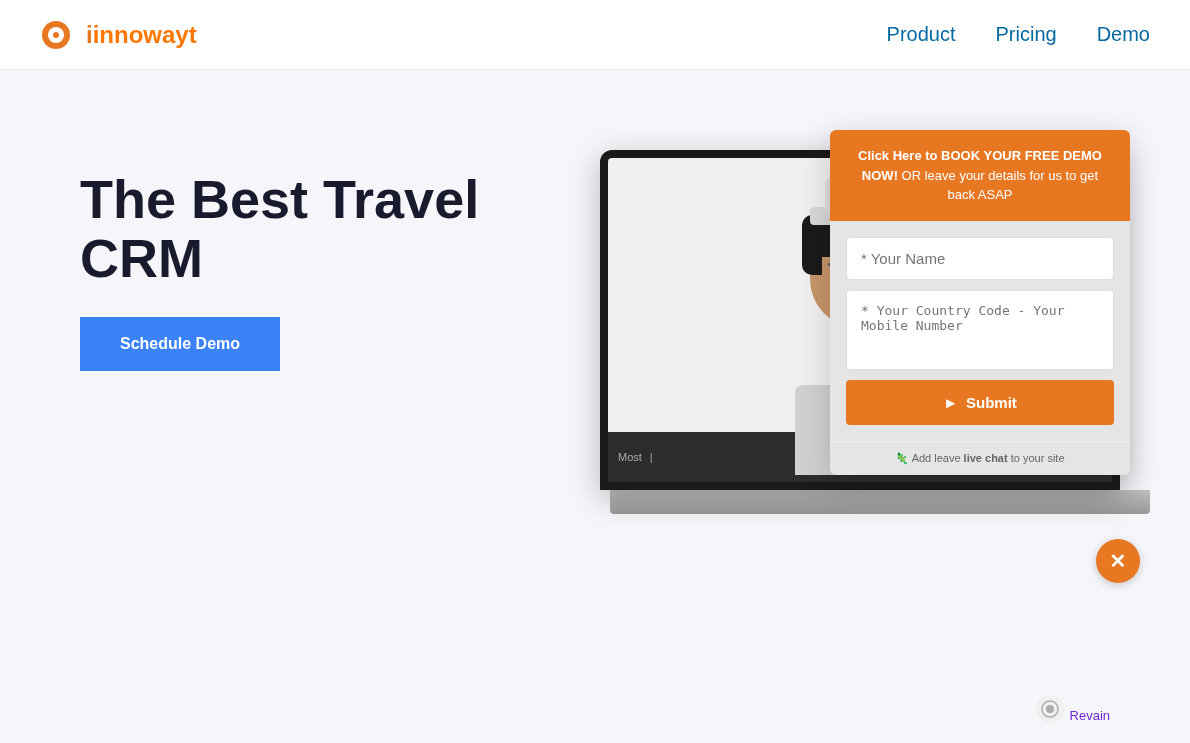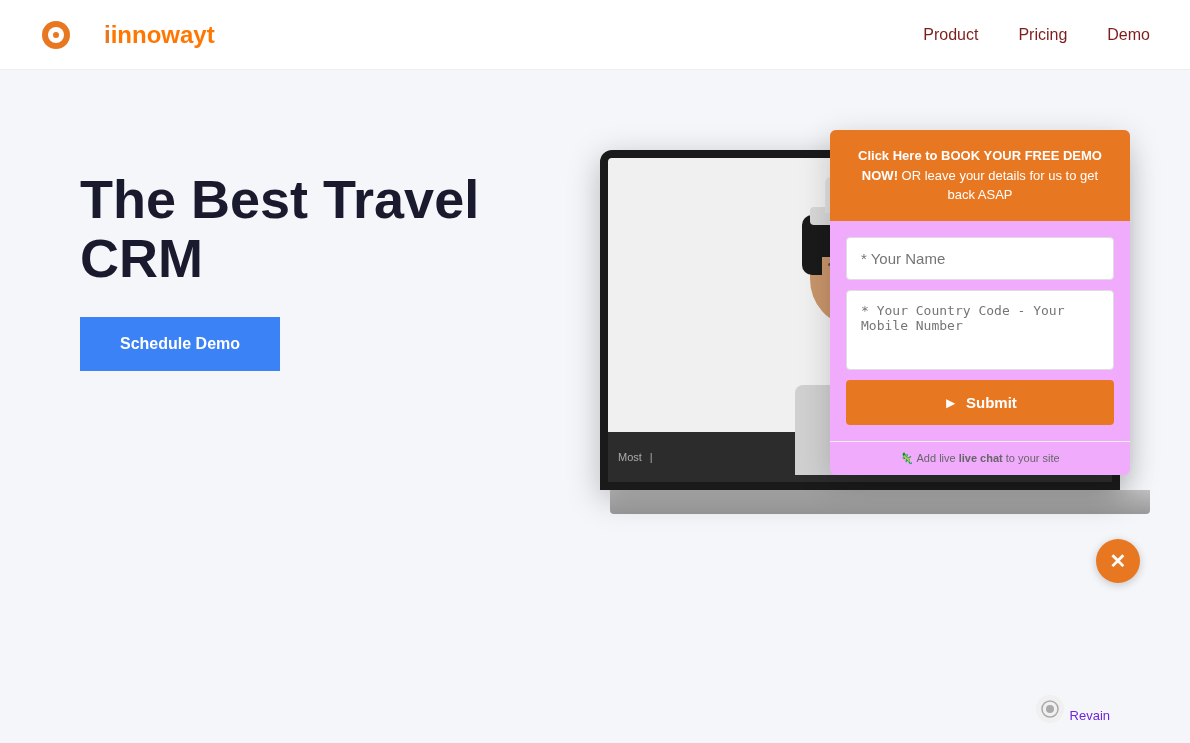--- a/index.html
+++ b/index.html
@@ -20,40 +20,40 @@
       padding: 0 40px;
       height: 70px;
       background: #fff;
       border-bottom: 1px solid #eee;
       position: relative;
       z-index: 10;
     }
     .logo {
       display: flex;
       align-items: center;
-      gap: 20px;
+      gap: 2px;
     }
     .logo-icon {
       width: 44px;
       height: 44px;
     }
     .logo-text {
       font-size: 24px;
       font-weight: 700;
       color: #222;
     }
     .logo-text span { color: #f70; }
     .nav-links {
       display: flex;
       align-items: center;
       gap: 40px;
     }
     .nav-link {
-      font-size: 16px;
-      color: #7f1d1d;
+      font-size: 20px;
+      color: #0369a1;
       cursor: pointer;
       text-decoration: none;
       text-align: right;
     }
     .login-btn {
       background: #e87722;
       color: #fff;
       border: none;
       padding: 12px 36px;
       font-size: 16px;
@@ -169,21 +169,21 @@
       color: #aaa;
       font-size: 11px;
     }
 
     
     .popup {
       position: absolute;
       right: 0px;
       top: 0px;
       width: 300px;
-      background: #f0abfc;
+      background: #e5e5e5;
       border-radius: 6px;
       box-shadow: 0 8px 32px rgba(0,0,0,0.18);
       z-index: 20;
       overflow: hidden;
     }
     .popup-header {
       background: #e87722;
       padding: 16px 20px;
       text-align: center;
     }
@@ -376,21 +376,21 @@
       <div class="popup-body">
         <input class="popup-input" type="text" placeholder="* Your Name" style="">
         <textarea class="popup-textarea" placeholder="* Your Country Code - Your Mobile Number" style=""></textarea>
         <button class="popup-submit">
           <span>►</span>
           <span>Submit</span>
         </button>
       </div>
       <div class="popup-footer">
         <span>🦎</span>
-        <span>Add live </span>
+        <span>Add leave </span>
         <a href="#"><strong>live chat</strong></a>
         <span> to your site</span>
       </div>
     </div>
 
     <div class="popup-close">
       <span class="popup-close-x">✕</span>
     </div>
 
     <div class="revain-badge">

